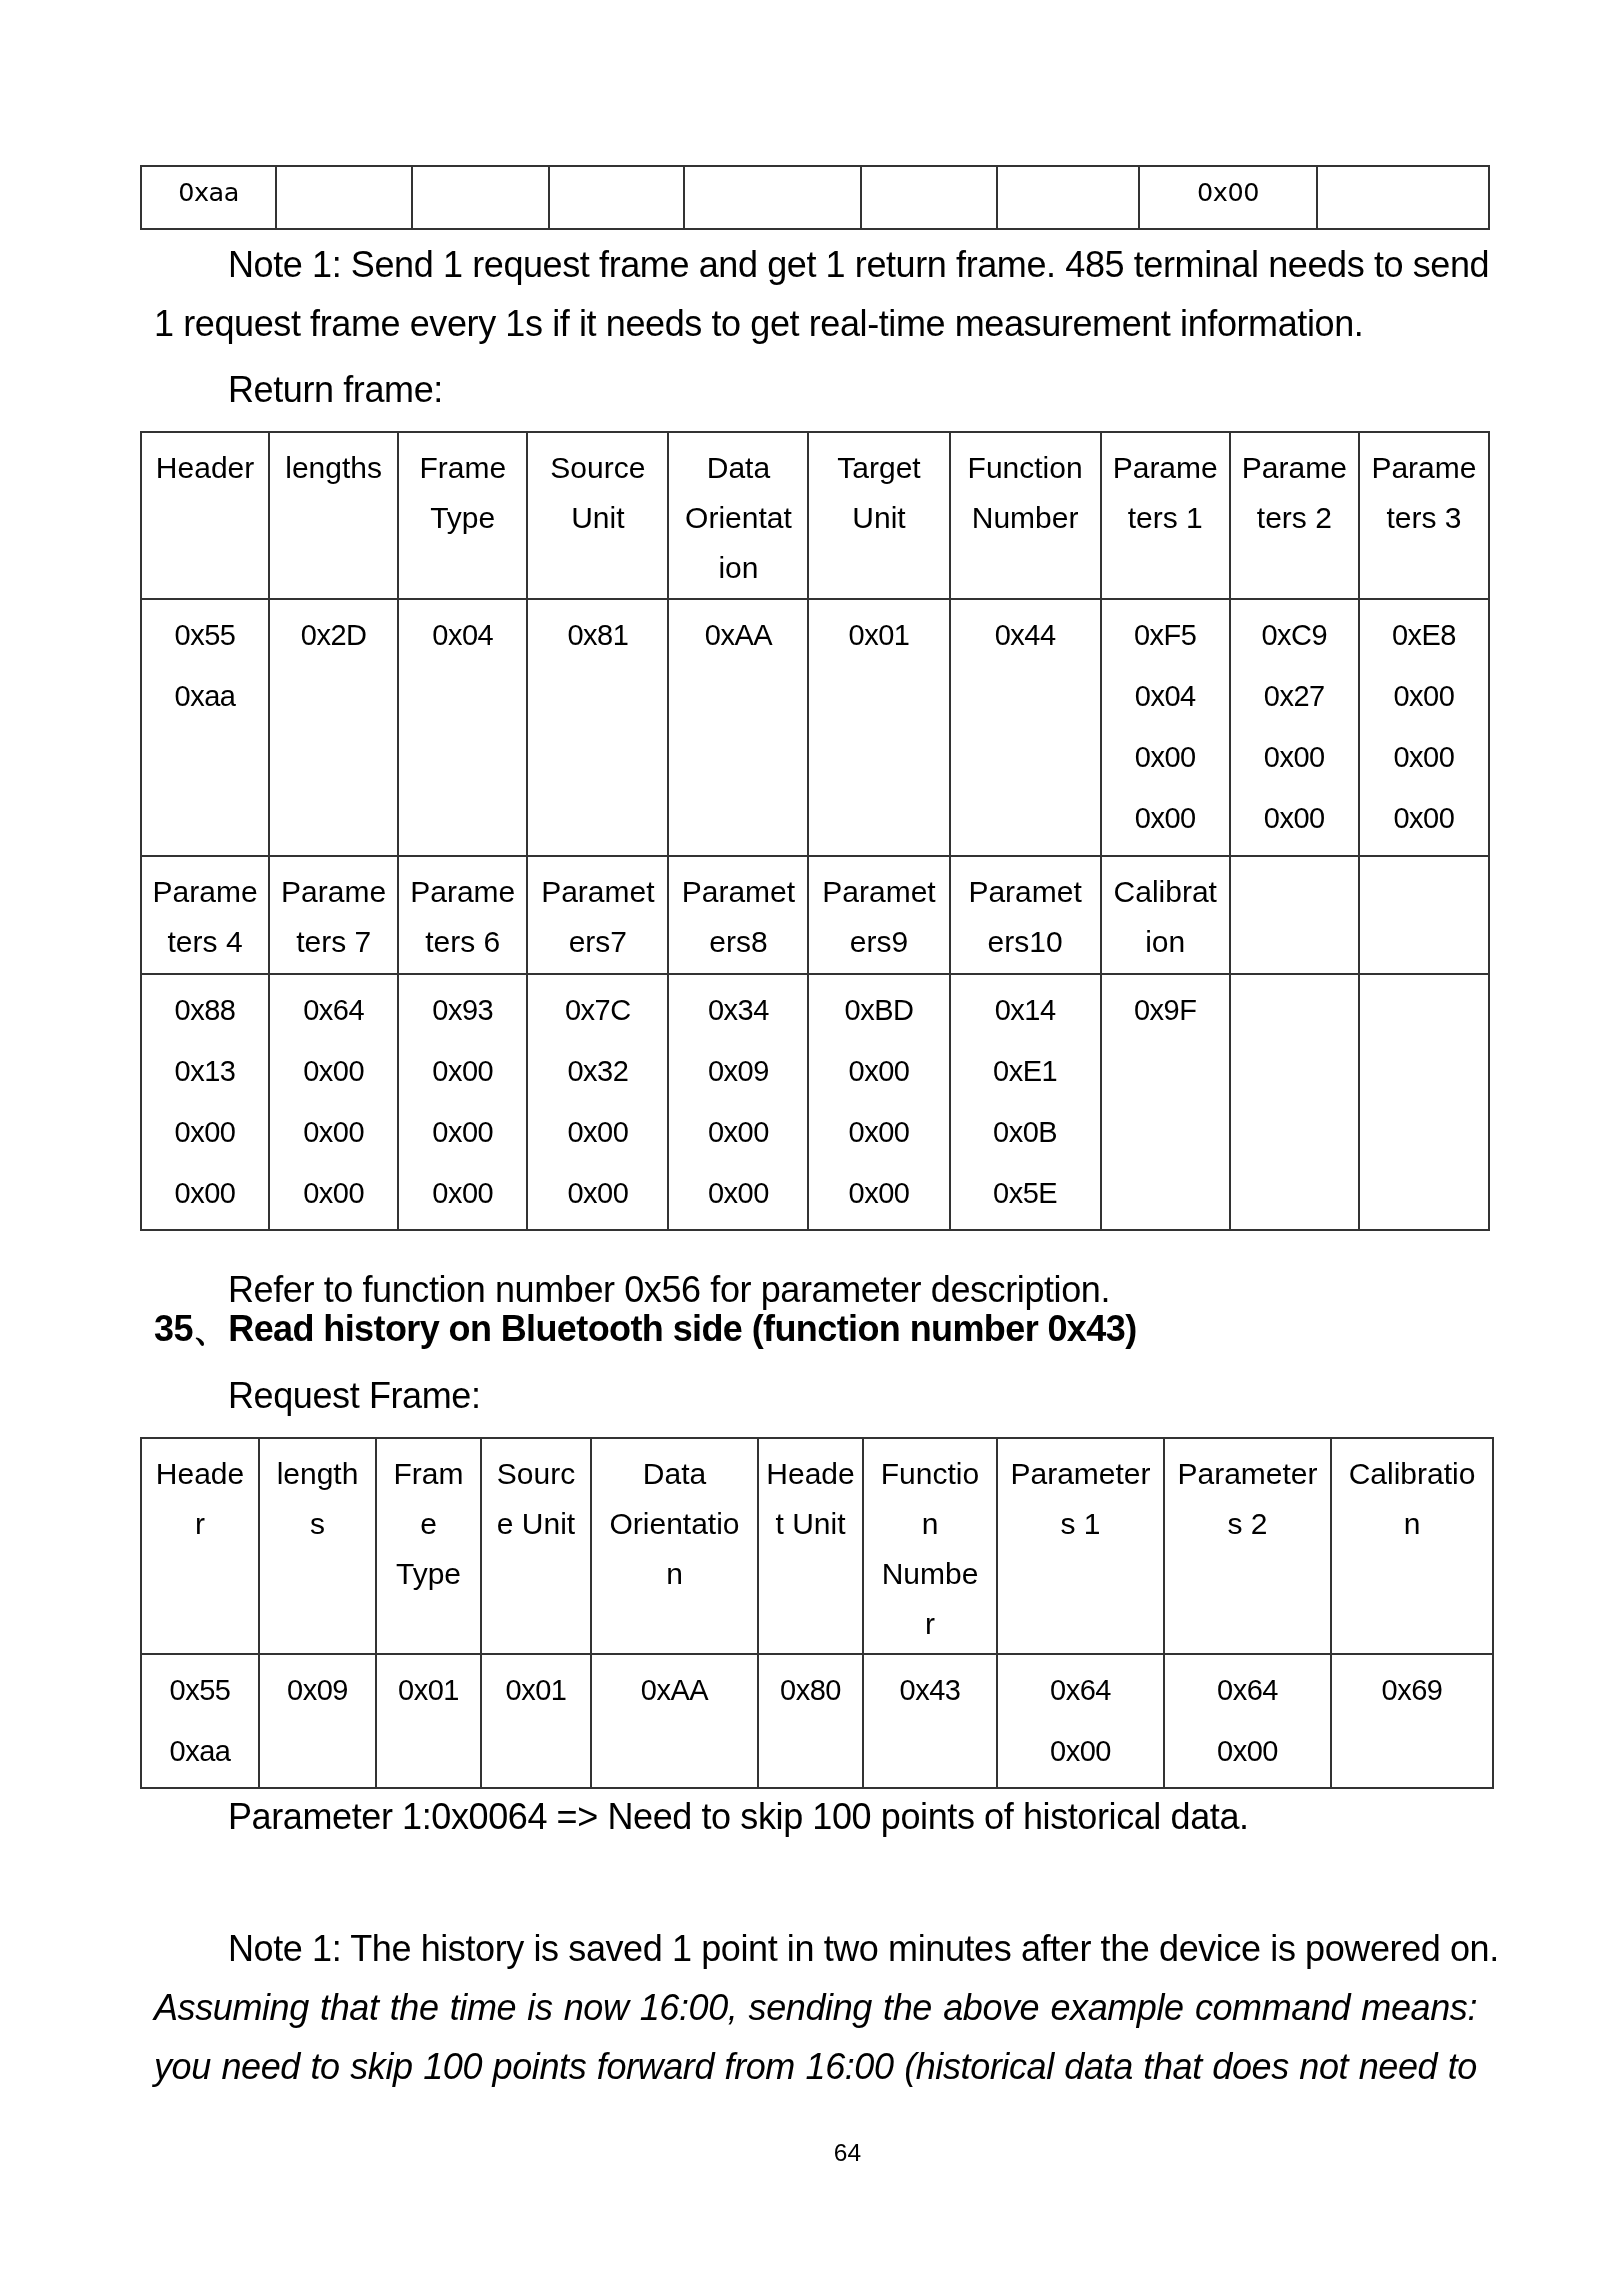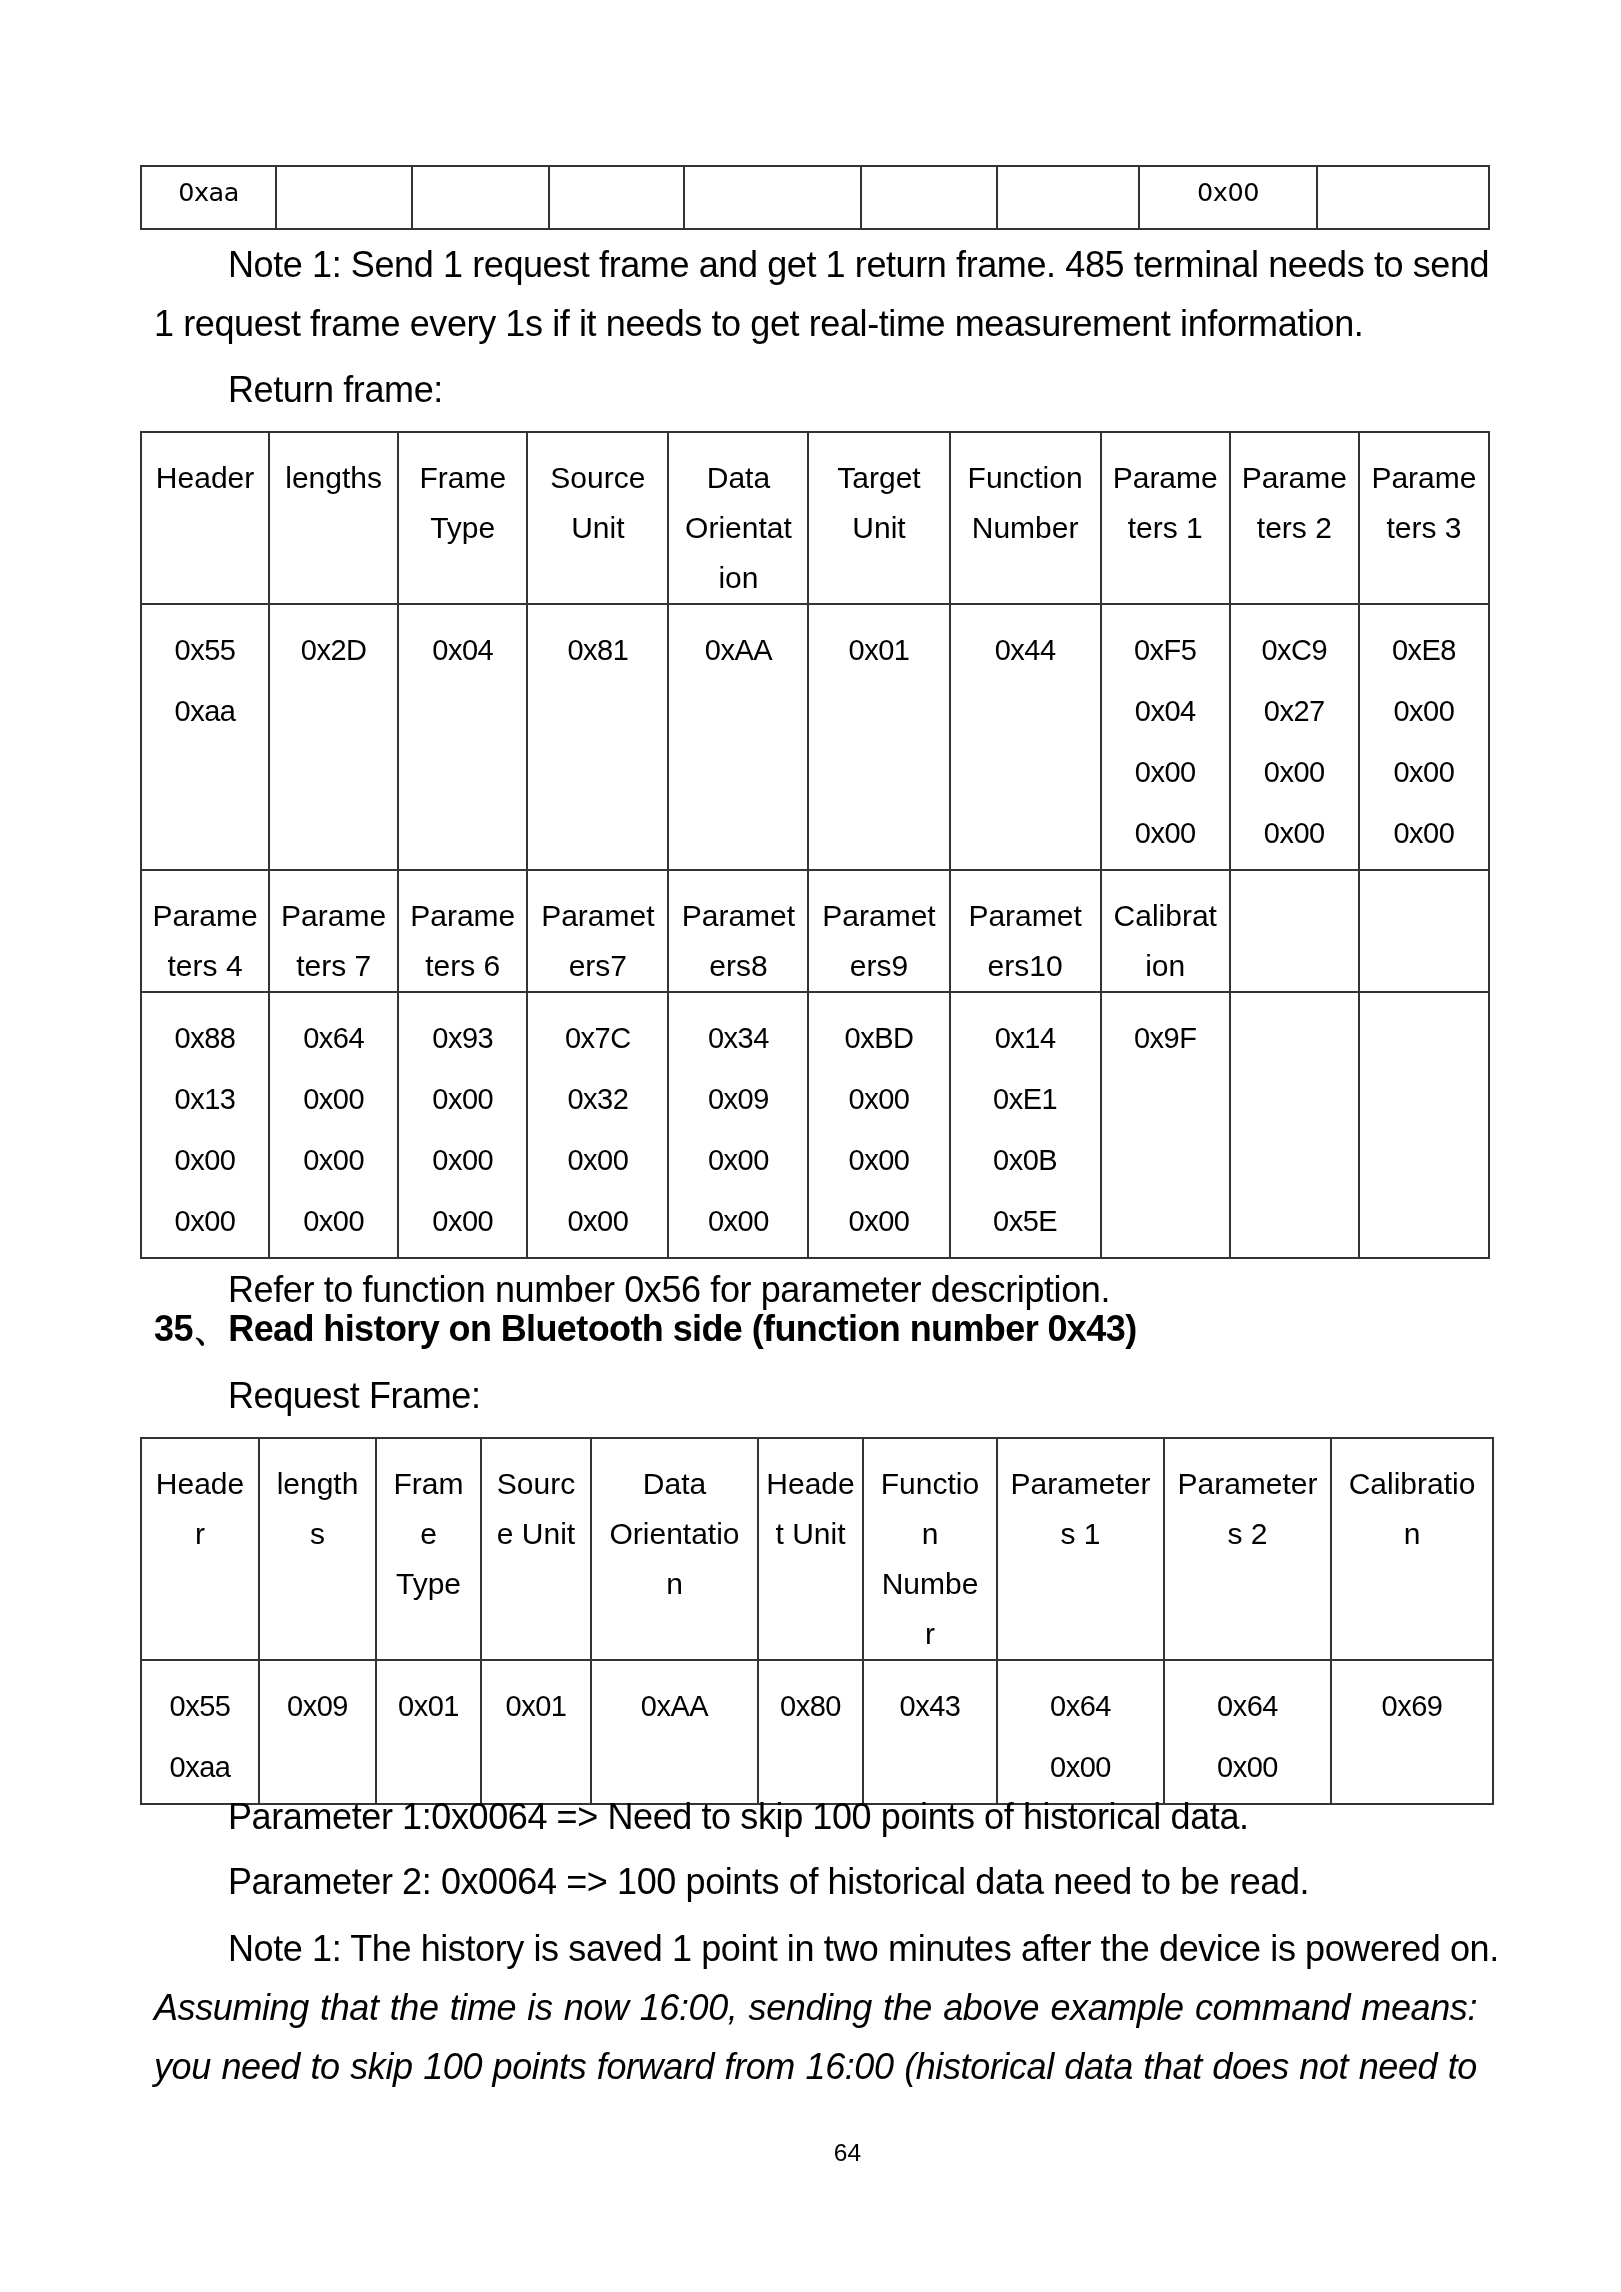--- a/index.html
+++ b/index.html
@@ -4,21 +4,21 @@
   <style>
     html, body { margin: 0; padding: 0; background: #ffffff; }
     body { width: 1621px; height: 2293px; position: relative; overflow: hidden;
       font-family: "Liberation Sans", "DejaVu Sans", sans-serif; color: #000; }
     .page { position: absolute; left: 0; top: 0; width: 1621px; height: 1701px; }
     table { border-collapse: collapse; position: absolute; left: 140px; width: 1350px; table-layout: fixed; }
     td { border: 2px solid #333; text-align: center; vertical-align: top; padding: 0;
       font-family: "Liberation Sans", "DejaVu Sans", sans-serif; font-size: 28px; line-height: 51px; }
     td.hdr { font-family: "Liberation Sans", "DejaVu Sans", sans-serif; font-size: 30px; }
     .val { font-family: "Liberation Sans Narrow", "Liberation Sans", sans-serif; font-size: 29px; letter-spacing: -0.5px; }
-    .cell-lines { display: block; padding-top: 20px; }
+    .cell-lines { display: block; padding-top: 10px; }
     .cell-lines span { display: block; height: 61px; line-height: 51px; }
     .hdr .cell-lines span { height: 50px; line-height: 50px; }
     .text { position: absolute; font-family: "Liberation Sans", "DejaVu Sans", sans-serif; font-size: 36px; line-height: 59px; letter-spacing: -0.4px; }
     .bold { font-weight: bold; }
     .indent { left: 228px; }
     .flush { left: 154px; width: 1323px; }
     .justify { text-align: justify; text-align-last: justify; font-style: italic; }
     .pagenum { position: absolute; top: 2139px; left: 0; width: 1621px; text-align: center; font-size: 24.5px; padding-left: 37px; }
   </style>
 </head>
@@ -458,20 +458,19 @@
           <td class="val">
             <span class="cell-lines">
               <span>0x69</span>
             </span>
           </td>
         </tr>
   </tbody>
     </table>
 
   <div class="text indent" style="top:1787px;">Parameter 1:0x0064 =&gt; Need to skip 100 points of historical data.</div>
-  <div class="text indent" style="top:1852px;">Parameter 2: 0x0064 =&gt; 100 points of historical data need to be read.</div>
   <div class="text indent" style="top:1919px;">Note 1: The history is saved 1 point in two minutes after the device is powered on.</div>
   <div class="text flush justify" style="top:1978px;">Assuming that the time is now 16:00, sending the above example command means:</div>
   <div class="text flush justify" style="top:2037px;">you need to skip 100 points forward from 16:00 (historical data that does not need to</div>
 
   <div class="pagenum">64</div>
 </div>
 
 
 </body></html>

